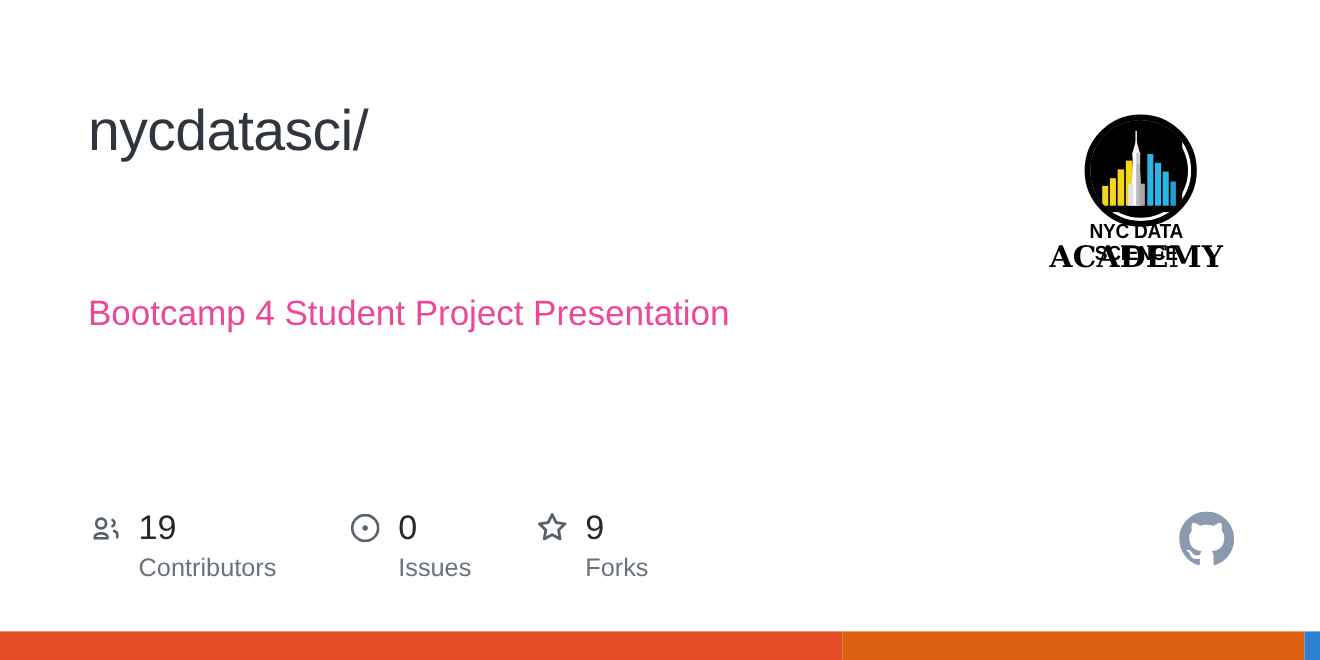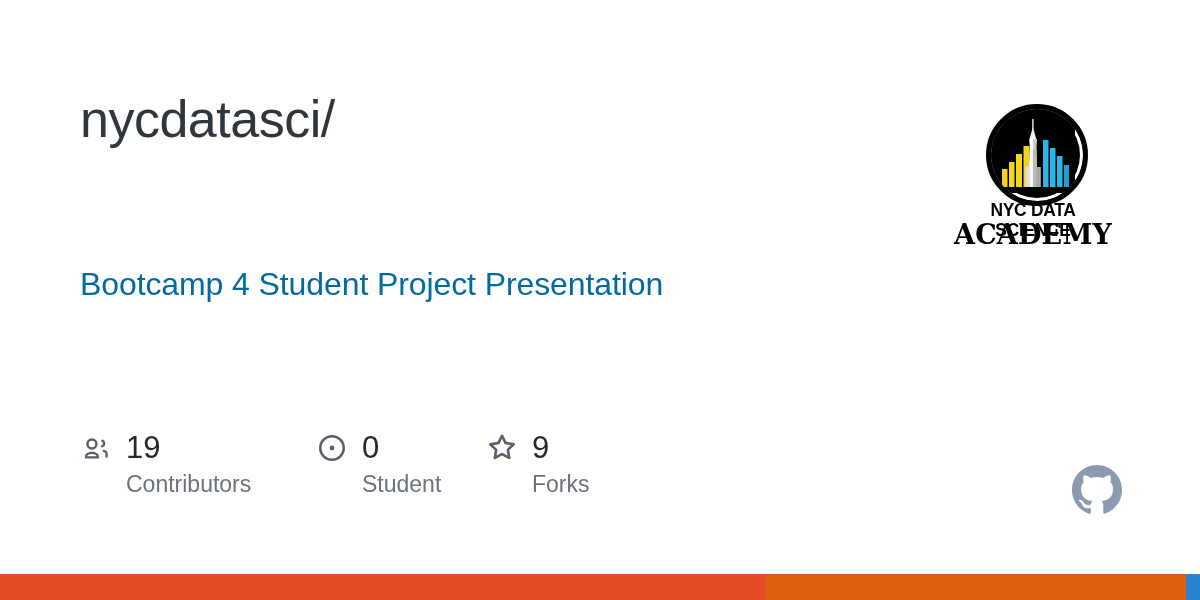--- a/index.html
+++ b/index.html
@@ -50,21 +50,21 @@
   }
 
   .repo-description {
     position: absolute;
     left: 80px;
     top: 262px;
     width: 820px;
     font-size: 32px;
     line-height: 44px;
     font-weight: 400;
-    color: #0369a1;
+    color: #ec4899;
     letter-spacing: -0.1px;
   }
 
   
   .org-logo {
     position: absolute;
     left: 948px;
     top: 104px;
     width: 170px;
     height: 148px;
@@ -108,21 +108,21 @@
     font-weight: 700;
     color: #000000;
     letter-spacing: 0.2px;
     transform: scaleX(1.0);
   }
 
   
   .stats {
     position: absolute;
     left: 80px;
-    top: 428px;
+    top: 460px;
     width: 700px;
     height: 90px;
   }
   .stat {
     position: absolute;
     top: 0;
     height: 90px;
   }
   .stat-top {
     display: flex;
@@ -246,21 +246,21 @@
     <div class="stat stat-issues">
       <div class="stat-top">
         <span class="stat-icon">
           <svg width="26" height="26" viewBox="0 0 16 16" fill="currentColor" aria-hidden="true">
             <path d="M8 9.5a1.5 1.5 0 1 0 0-3 1.5 1.5 0 0 0 0 3Z"></path>
             <path d="M8 0a8 8 0 1 1 0 16A8 8 0 0 1 8 0Zm0 1.5a6.5 6.5 0 1 0 0 13 6.5 6.5 0 0 0 0-13Z"></path>
           </svg>
         </span>
         <span class="stat-value">0</span>
       </div>
-      <div class="stat-label">Student</div>
+      <div class="stat-label">Issues</div>
     </div>
 
     <div class="stat stat-stars">
       <div class="stat-top">
         <span class="stat-icon">
           <svg width="28" height="28" viewBox="0 0 16 16" fill="currentColor" aria-hidden="true">
             <path d="M8 .25a.75.75 0 0 1 .673.418l1.882 3.815 4.21.612a.75.75 0 0 1 .416 1.279l-3.046 2.97.719 4.192a.75.75 0 0 1-1.088.791L8 12.347l-3.766 1.98a.75.75 0 0 1-1.088-.79l.72-4.194L.818 6.374a.75.75 0 0 1 .416-1.28l4.21-.611L7.327.668A.75.75 0 0 1 8 .25Zm0 2.445L6.615 5.5a.75.75 0 0 1-.564.41l-3.097.45 2.24 2.184a.75.75 0 0 1 .216.664l-.528 3.084 2.769-1.456a.75.75 0 0 1 .698 0l2.77 1.456-.53-3.084a.75.75 0 0 1 .216-.664l2.24-2.183-3.096-.45a.75.75 0 0 1-.564-.41L8 2.694Z"></path>
           </svg>
         </span>
         <span class="stat-value">9</span>

